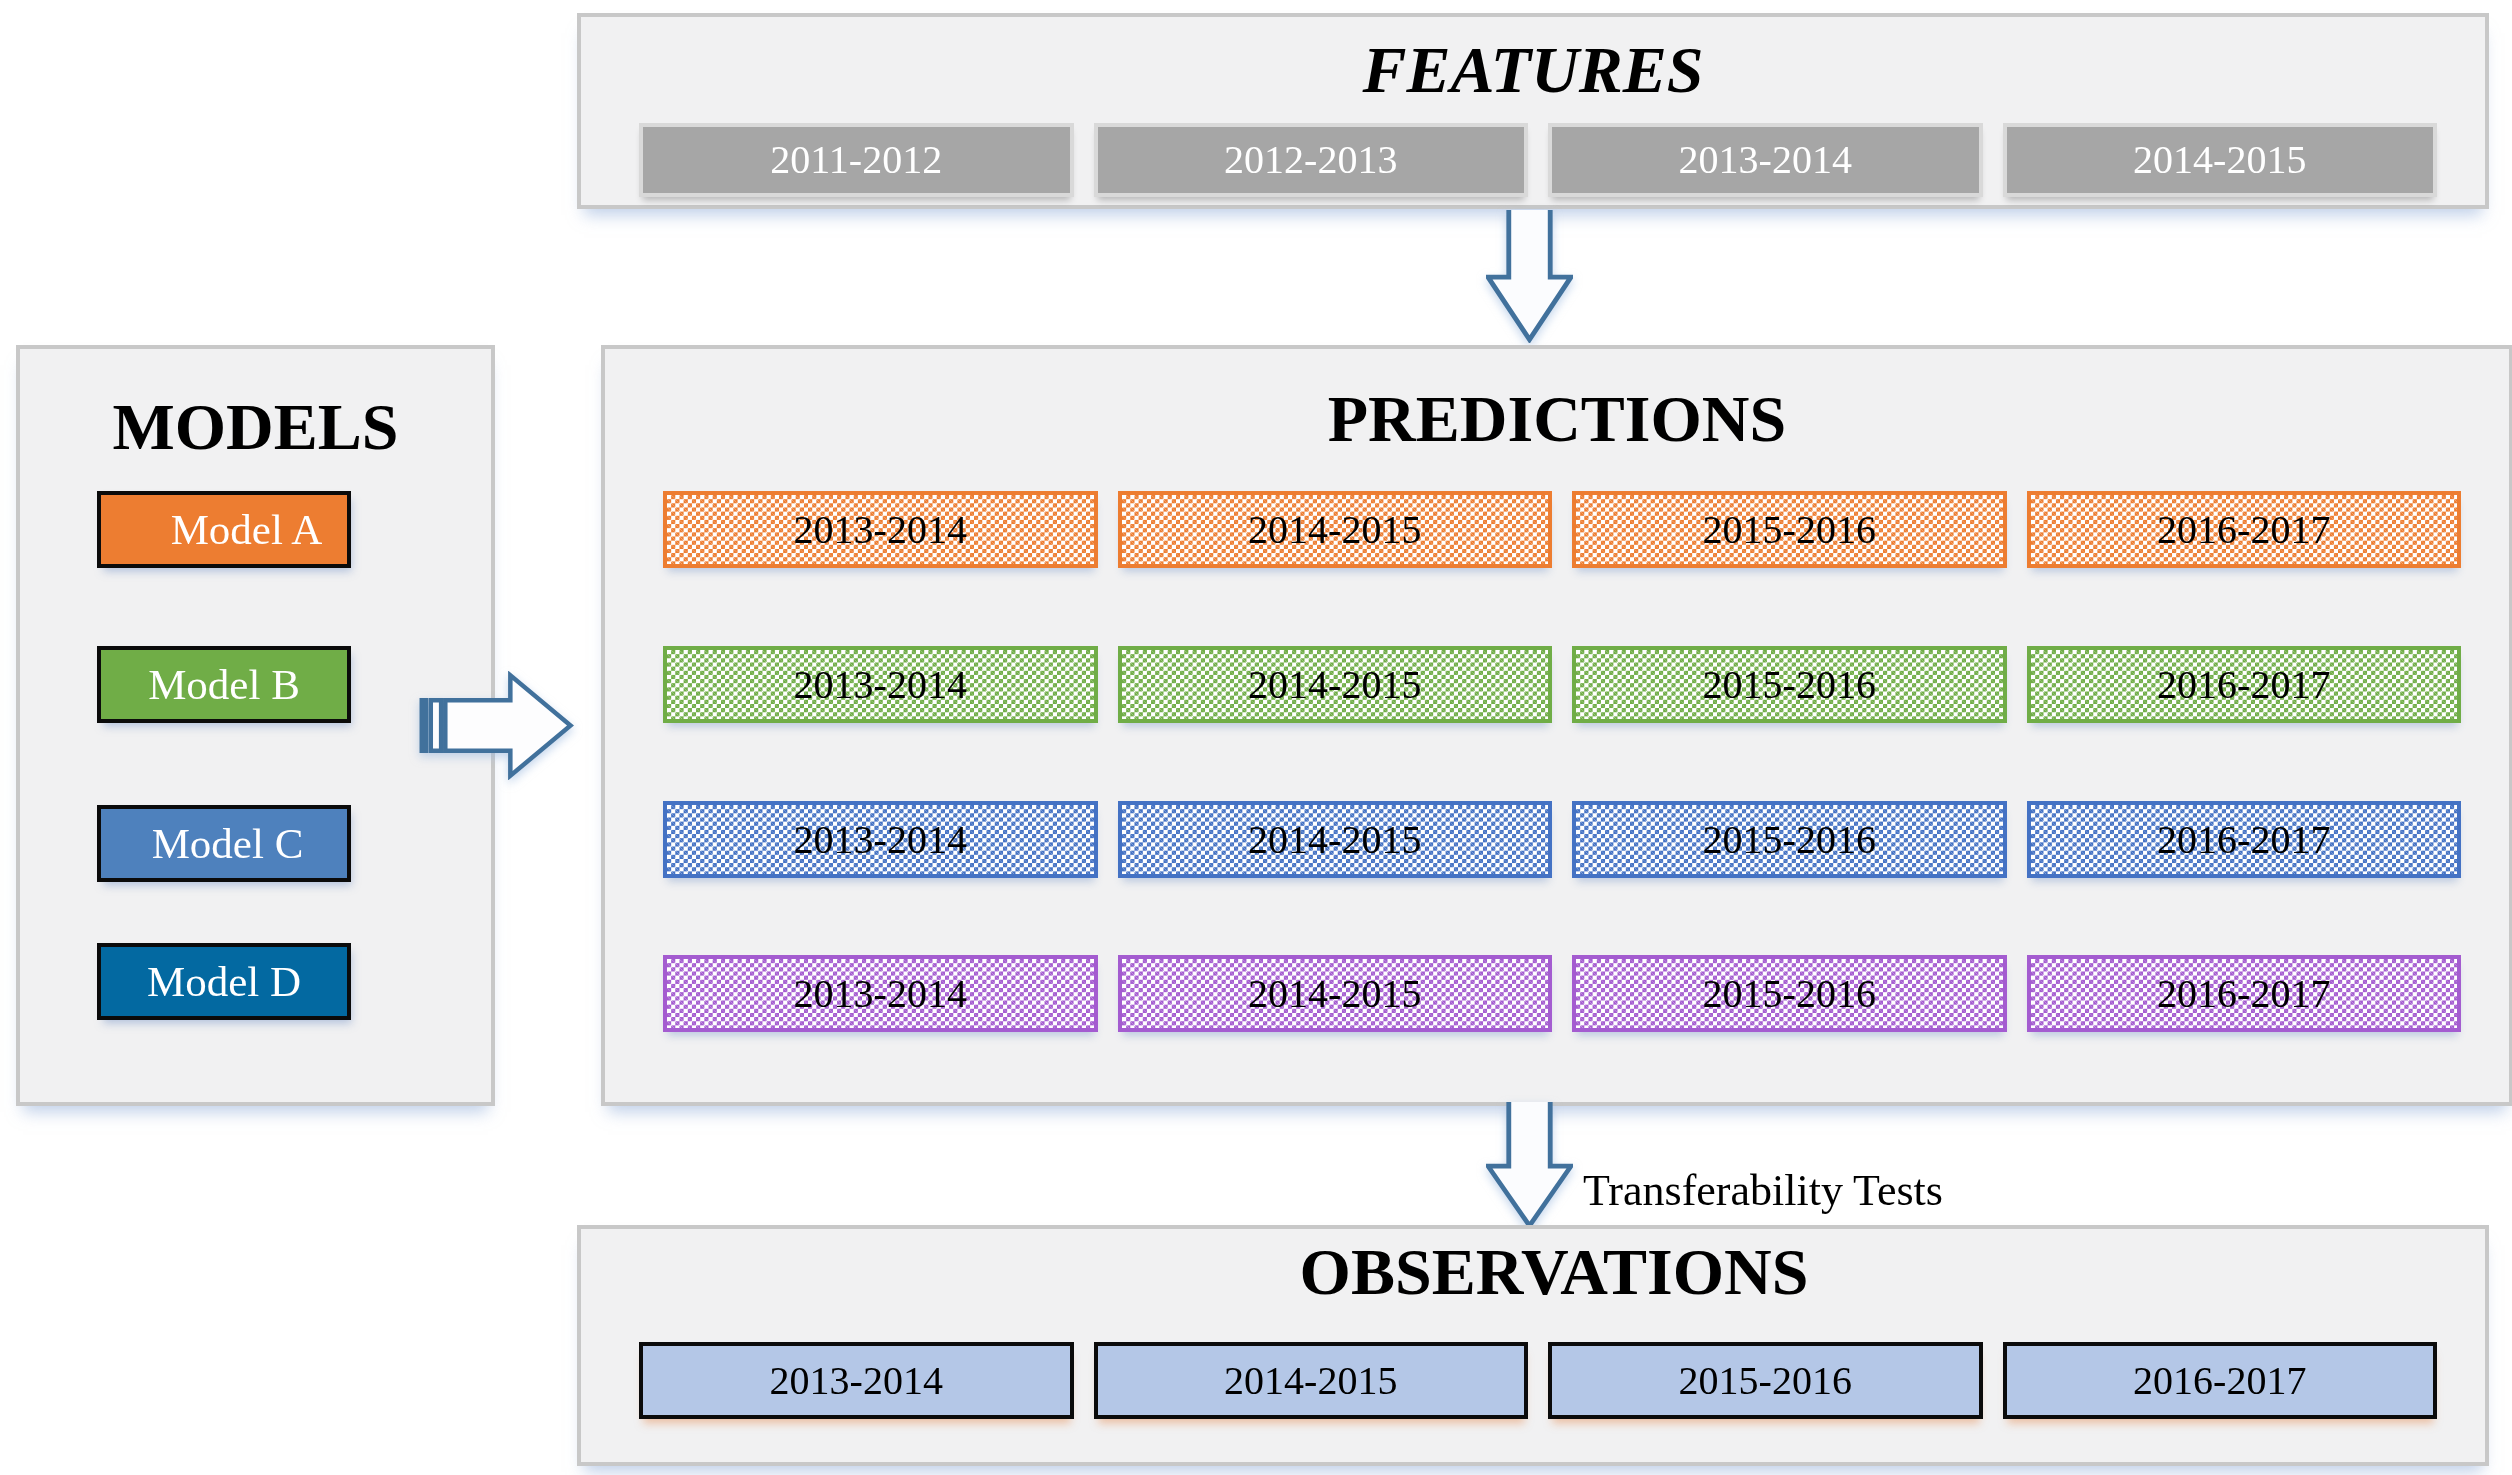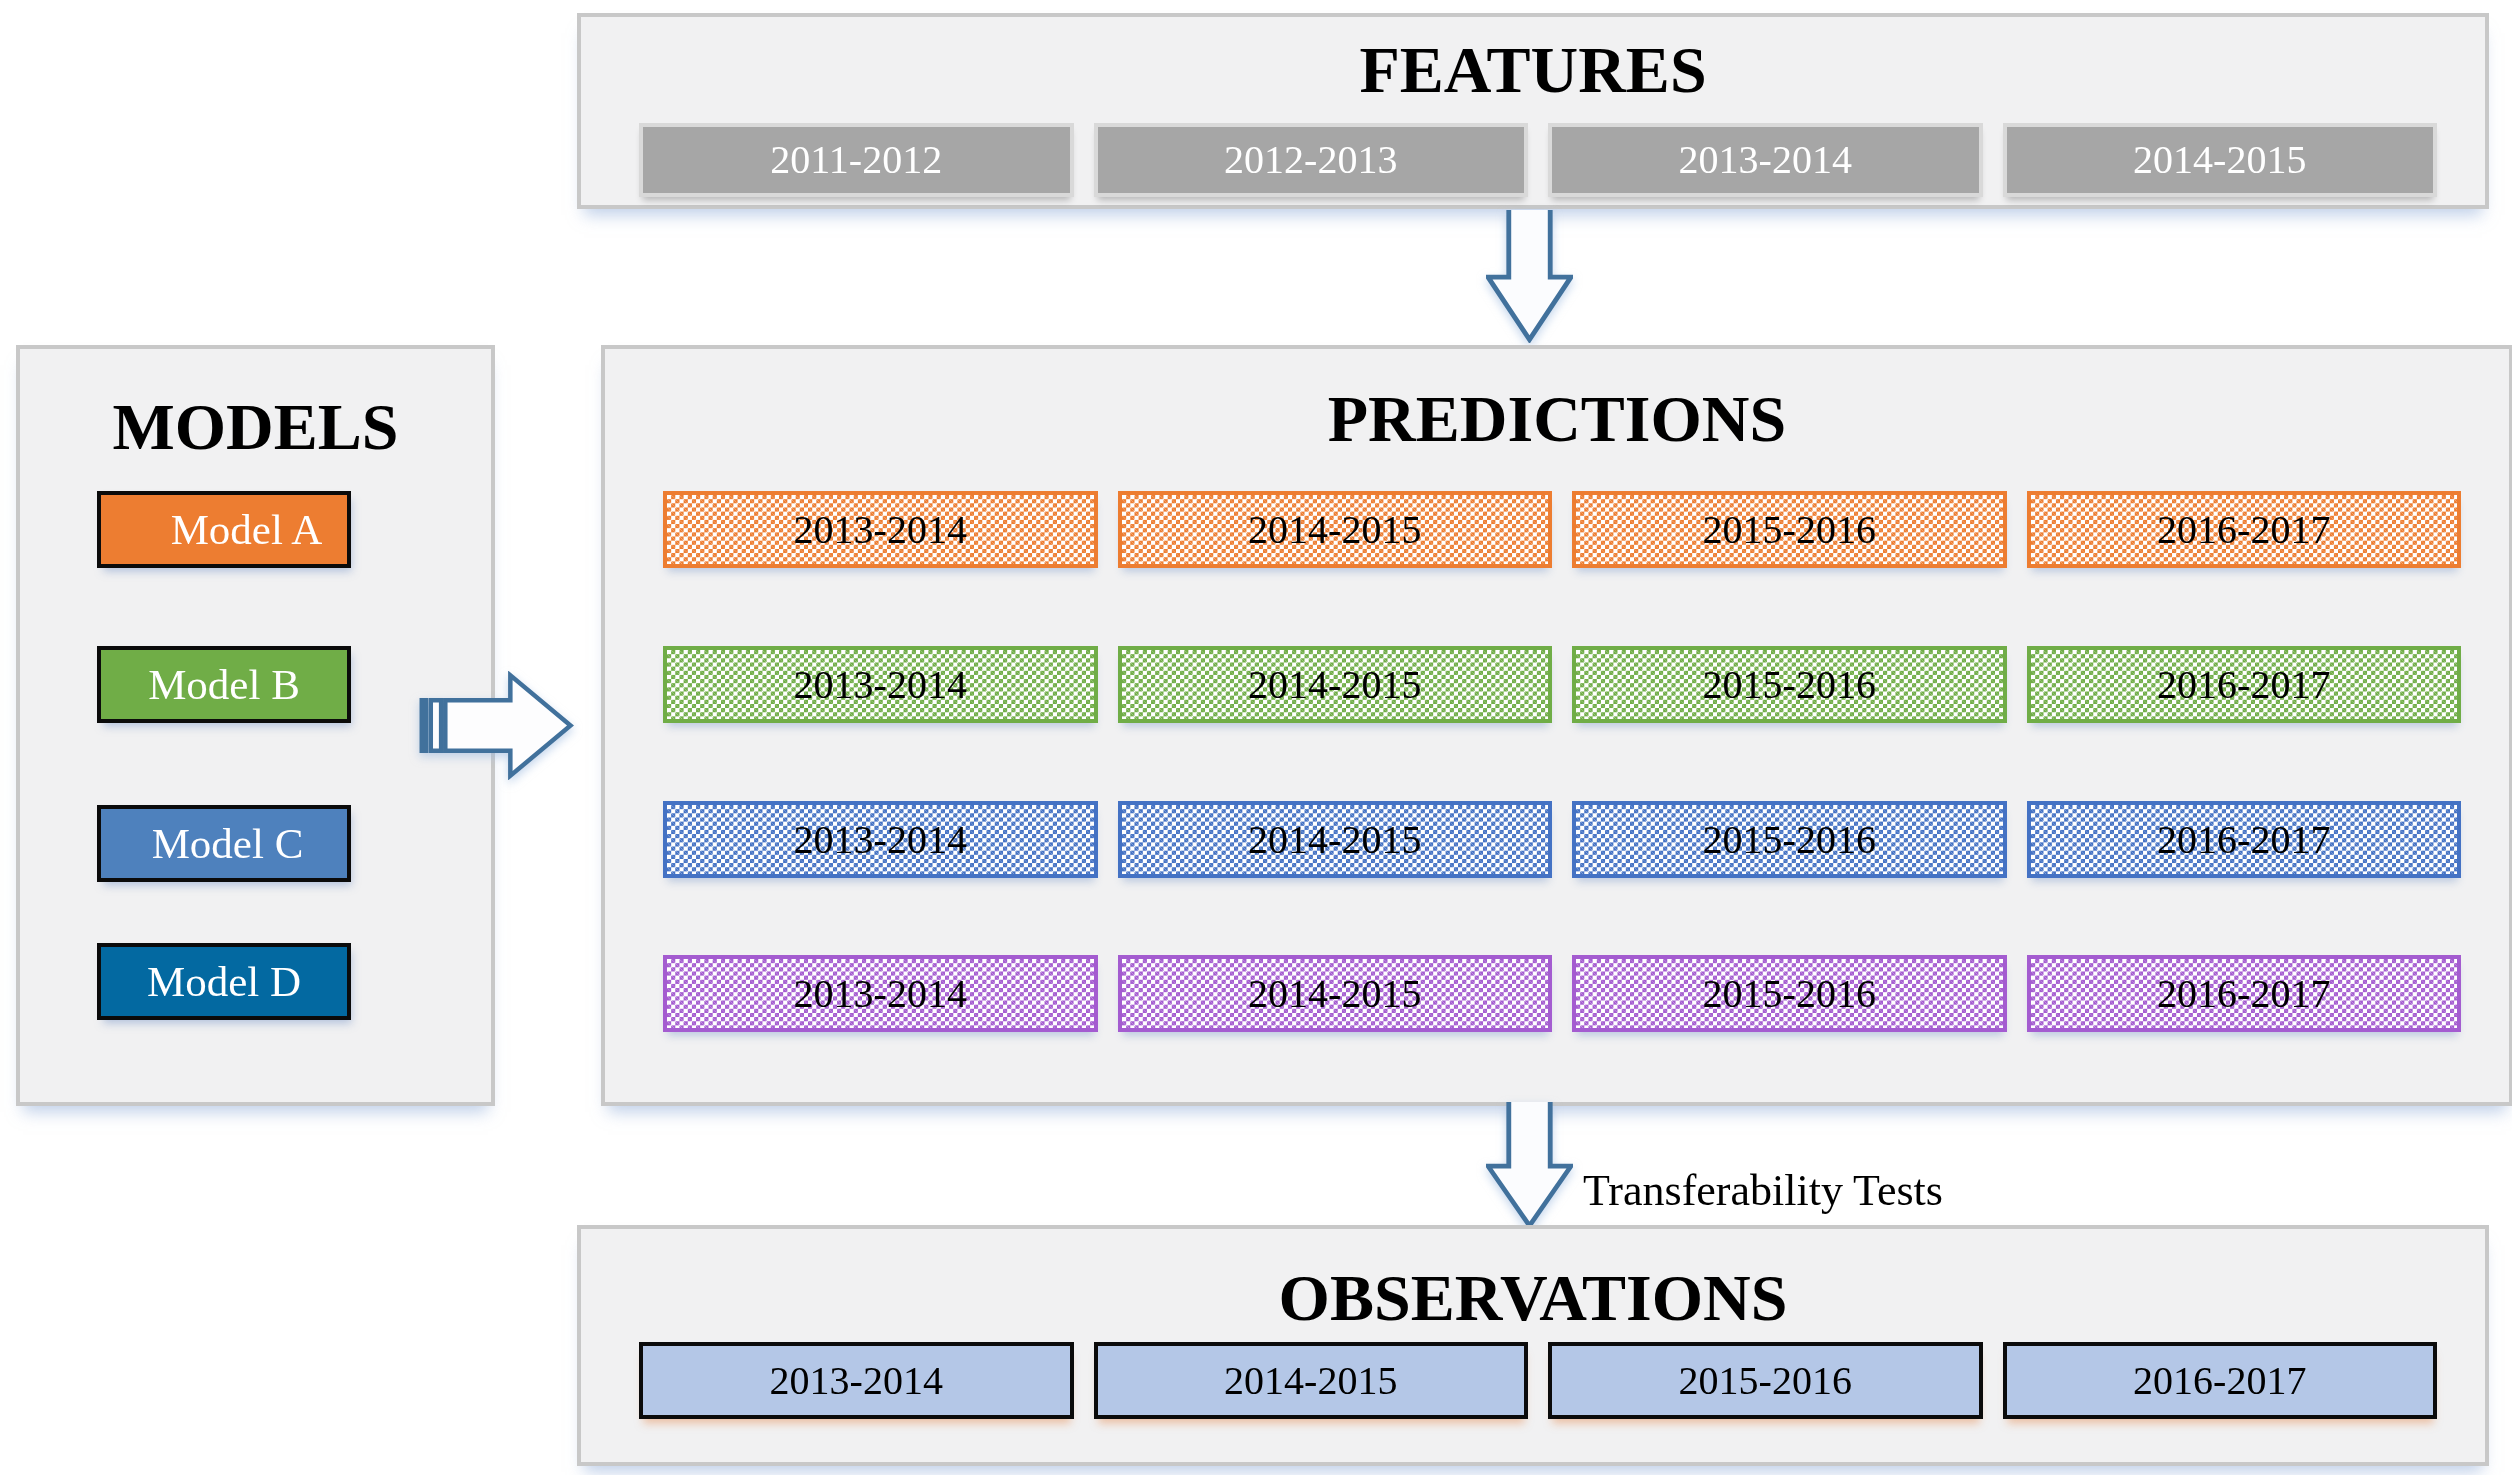--- a/index.html
+++ b/index.html
@@ -14,30 +14,30 @@
     box-sizing:border-box;
     box-shadow:0 12.5px 15.3px -7px rgba(140,170,215,.55);
   }
   .panel-title{
     position:absolute;left:0;width:100%;margin:0;
     text-align:center;font-weight:bold;color:#000;
     font-size:66px;line-height:1.05;letter-spacing:0px;
   }
 
   #features-panel{left:577px;top:12.5px;width:1912px;height:196px;}
-  #features-panel .panel-title{top:18px;}
+  #features-panel .panel-title{top:18px;font-style:italic;}
 
   #models-panel{left:16px;top:345px;width:479px;height:761px;}
   #models-panel .panel-title{top:43px;}
 
   #predictions-panel{left:577px;top:345px;width:1912px;height:761px;margin-left:24px;}
   #predictions-panel .panel-title{top:35px;}
 
   #observations-panel{left:577px;top:1225px;width:1912px;height:241px;}
-  #observations-panel .panel-title{top:34px;}
+  #observations-panel .panel-title{top:8px;margin-left:21px;}
 
   
   .bar-row{
     position:absolute;left:58px;width:1798px;height:77px;
     display:flex;gap:20px;justify-content:center;
   }
   #features-row{top:106px;height:74px;}
   #observations-row{top:113px;}
   .bar{
     flex:1 1 0;display:flex;align-items:center;justify-content:center;

